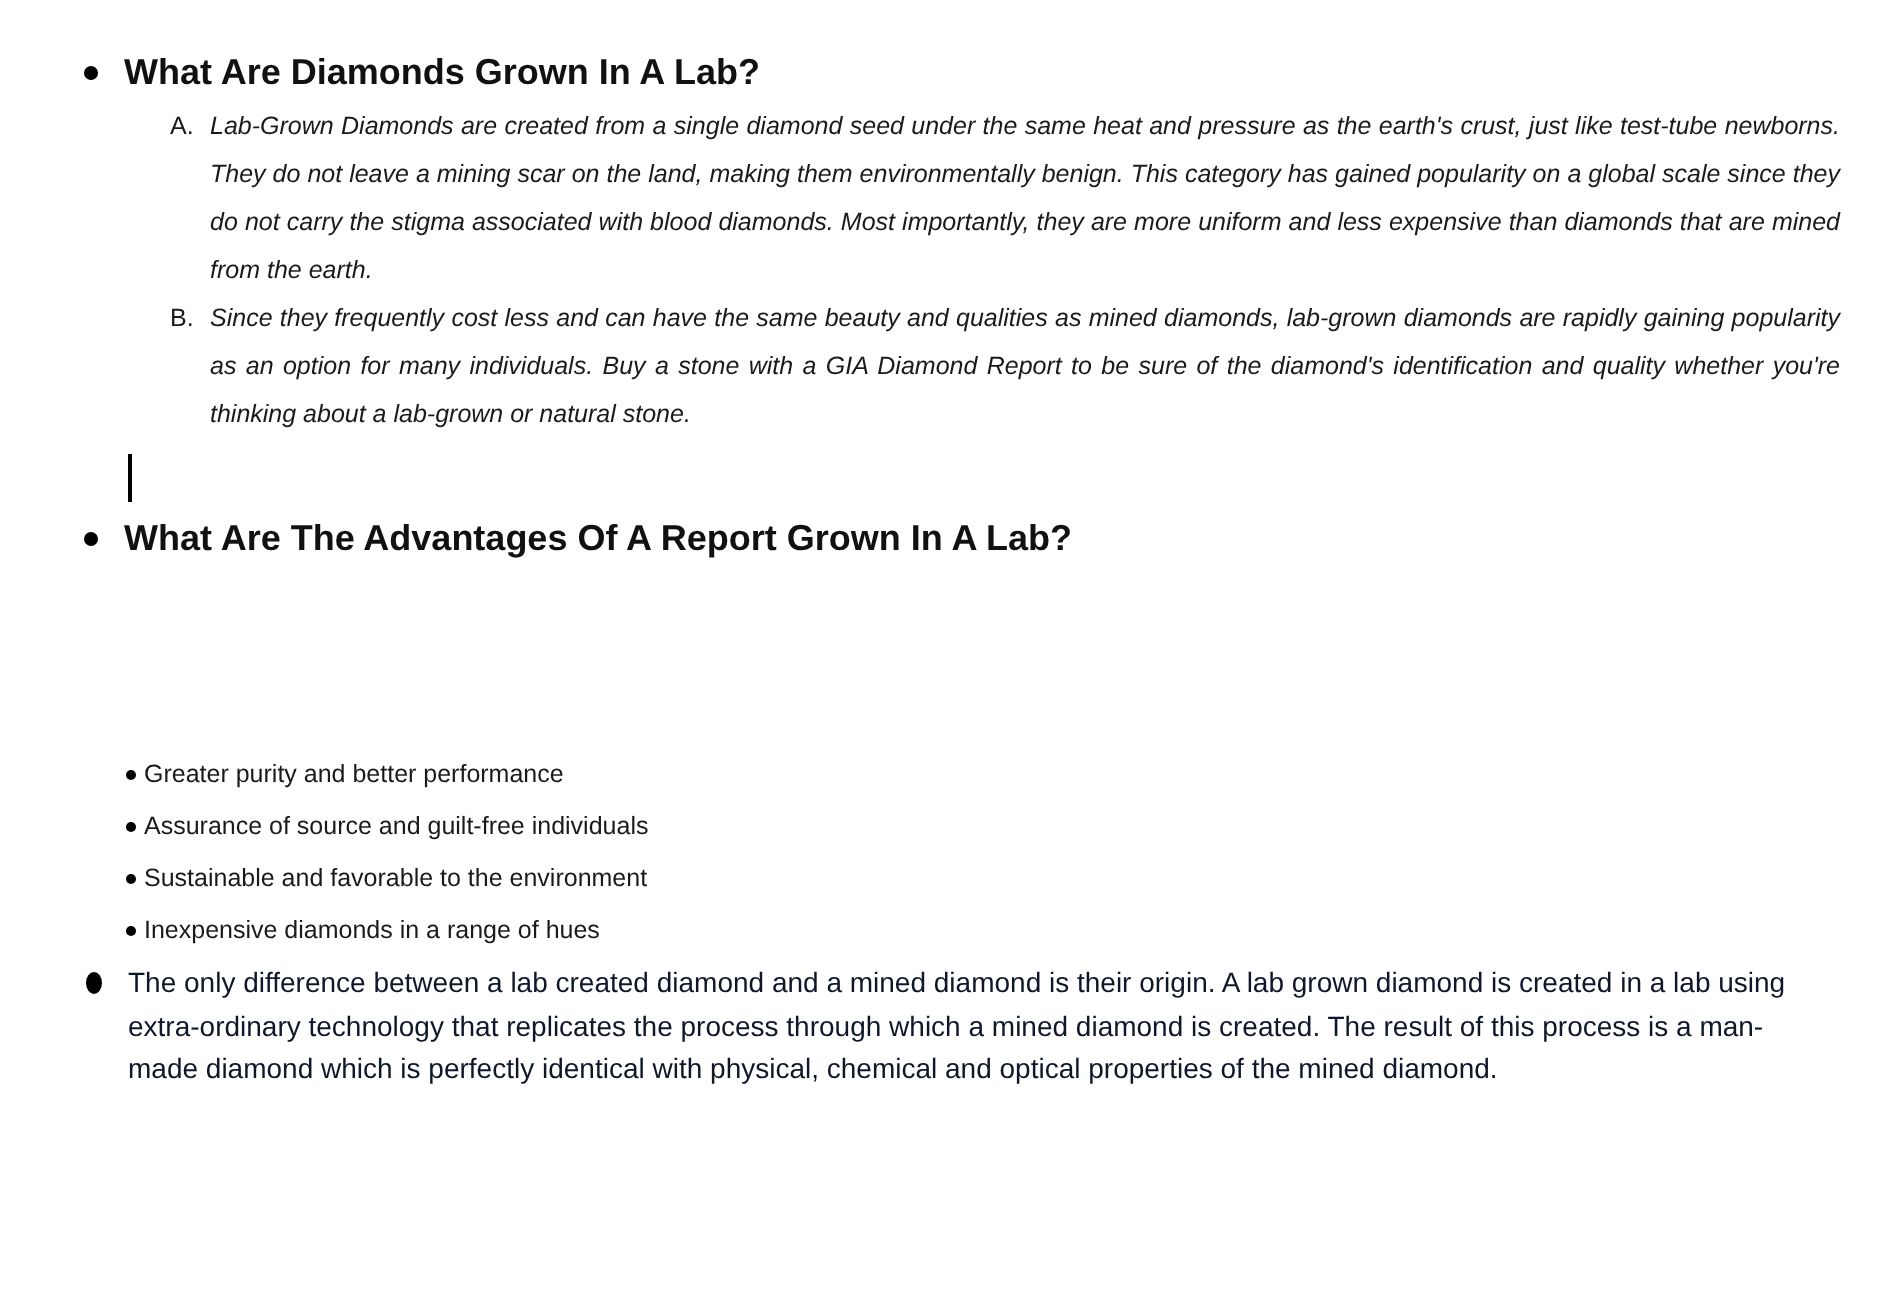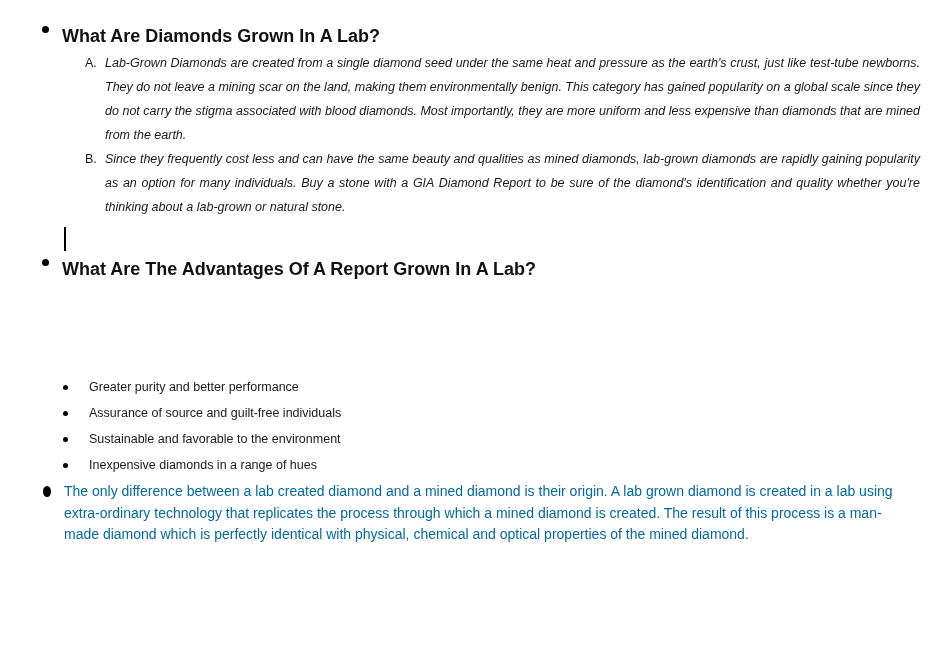--- a/index.html
+++ b/index.html
@@ -11,20 +11,21 @@
     background: #ffffff;
     font-family: "Liberation Sans", "DejaVu Sans", sans-serif;
     color: #1a1a1a;
     overflow: hidden;
   }
 
   
   .heading-row {
     position: absolute;
     display: flex;
+    align-items: center;
     gap: 13px;
     left: 42px;
   }
   .heading-row h2 {
     margin: 0;
     font-size: 18px;
     font-weight: bold;
     line-height: 20px;
     color: #111111;
     white-space: nowrap;
@@ -90,21 +91,21 @@
   .adv-list {
     position: absolute;
     top: 374px;
     left: 63px;
     margin: 0;
     padding: 0;
   }
   .adv-item {
     display: flex;
     align-items: center;
-    gap: 21px;
+    gap: 4px;
     height: 26px;
   }
   .adv-item span.txt {
     font-size: 12.5px;
     line-height: 26px;
   }
 
   
   .note-row {
     position: absolute;
@@ -112,21 +113,21 @@
     left: 43px;
     width: 872px;
     display: flex;
     gap: 13px;
   }
   .note-row p {
     margin: 0;
     width: 840px;
     font-size: 14px;
     line-height: 21.5px;
-    color: #0369a1;
+    color: #0f172a;
   }
 </style>
 </head>
 <body>
 
 <div class="page">
 
   <div class="heading-row" id="sec1-heading">
     <span class="bullet lg"></span>
     <h2>What Are Diamonds Grown In A Lab?</h2>

